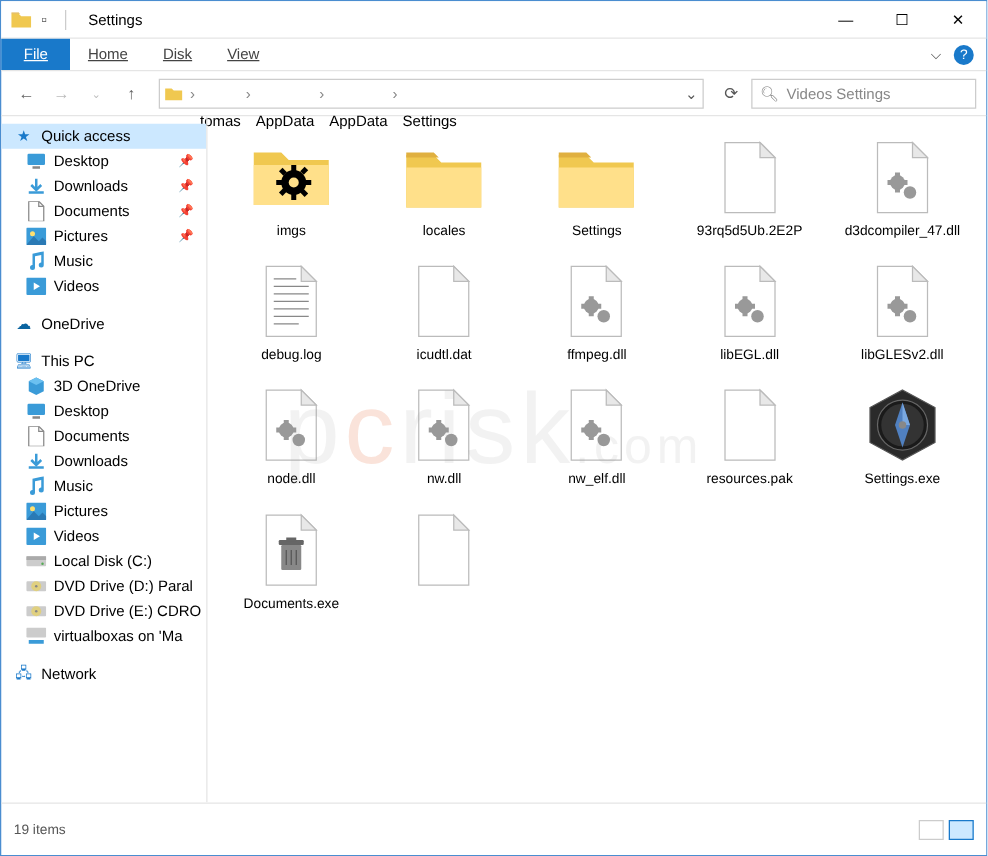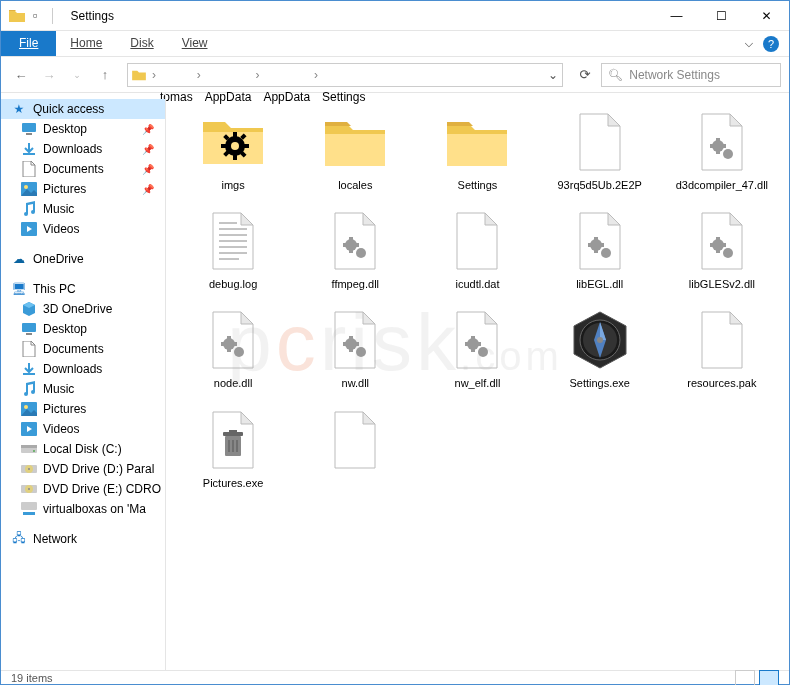--- a/index.html
+++ b/index.html
@@ -33,21 +33,21 @@
 .side-item { display: flex; align-items: center; padding: 2px 4px 2px 20px; gap: 6px; cursor: pointer; white-space: nowrap; overflow: hidden; }
 .side-item.root { padding-left: 10px; }
 .side-item.active { background: #cce8ff; }
 .side-item .pin { margin-left: auto; color: #888; font-size: 10px; padding-right: 6px; }
 .si-icon { width: 16px; height: 16px; display: flex; align-items: center; justify-content: center; font-size: 12px; flex-shrink: 0; }
 .content { flex: 1; overflow: auto; padding: 10px 8px; }
 .grid { display: grid; grid-template-columns: repeat(5, 1fr); gap: 6px 4px; }
 .item { display: flex; flex-direction: column; align-items: center; padding: 4px; cursor: pointer; }
 .item-icon { width: 70px; height: 70px; display: flex; align-items: center; justify-content: center; }
 .item-label { font-size: 11px; text-align: center; margin-top: 2px; max-width: 100px; word-break: break-word; line-height: 1.2; }
-.statusbar { height: 14px; border-top: 1px solid #e5e5e5; display: flex; align-items: center; padding: 0 10px; font-size: 11px; color: #555; }
+.statusbar { height: 42px; border-top: 1px solid #e5e5e5; display: flex; align-items: center; padding: 0 10px; font-size: 11px; color: #555; }
 .status-right { margin-left: auto; display: flex; gap: 4px; }
 .view-toggle { width: 20px; height: 16px; border: 1px solid #ccc; }
 .view-toggle.active { background: #cce8ff; border-color: #1979ca; }
 .watermark { position: absolute; top: 50%; left: 50%; transform: translate(-50%, -50%); font-size: 80px; font-weight: 300; color: rgba(150,150,150,0.12); letter-spacing: 4px; pointer-events: none; z-index: 5; white-space: nowrap; }
 .watermark b { color: rgba(230,100,50,0.18); font-weight: 300; }
 
 svg { display: block; }
 </style>
 </head>
 <body>
@@ -103,21 +103,21 @@
       <span class="bc-seg">AppData</span>
       <span class="bc-sep">›</span>
       <span class="bc-seg">Settings</span>
       <span class="bc-ctrls">
           <span>⌄</span>
         </span>
     </div>
     <button class="refresh-btn">⟳</button>
     <div class="searchbox">
       <span>🔍︎</span>
-      <span textcontent="Search Settings">Network Settings</span>
+      <span textcontent="Search Settings">Videos Settings</span>
     </div>
   </div>
 
   <div class="body-area">
     <div class="sidebar">
       <div class="side-group">
         <div class="side-item root active">
           <span class="si-icon" style="color:#1979ca">★</span>
           <span>Quick access</span>
         </div>
@@ -390,43 +390,43 @@
                 </g>
               </svg>
             </div>
             <div class="item-label">debug.log</div>
           </div>
           <div class="item">
             <div class="item-icon">
               <svg width="48" height="60" viewBox="0 0 48 60">
                 <path d="M4 2 L32 2 L44 14 L44 58 L4 58 Z" fill="#fff" stroke="#bbb"></path>
                 <path d="M32 2 L32 14 L44 14 Z" fill="#e8e8e8" stroke="#bbb"></path>
+              </svg>
+            </div>
+            <div class="item-label">icudtl.dat</div>
+          </div>
+          <div class="item">
+            <div class="item-icon">
+              <svg width="48" height="60" viewBox="0 0 48 60">
+                <path d="M4 2 L32 2 L44 14 L44 58 L4 58 Z" fill="#fff" stroke="#bbb"></path>
+                <path d="M32 2 L32 14 L44 14 Z" fill="#e8e8e8" stroke="#bbb"></path>
                 <g transform="translate(12 26)" fill="#999">
                   <circle cx="8" cy="8" r="6"></circle>
                   <circle cx="18" cy="16" r="5"></circle>
                   <path d="M6 0 L10 0 L10 3 L6 3 Z M0 6 L3 6 L3 10 L0 10 Z M13 6 L16 6 L16 10 L13 10 Z M6 13 L10 13 L10 16 L6 16 Z"></path>
                 </g>
               </svg>
             </div>
             <div class="item-label">ffmpeg.dll</div>
           </div>
           <div class="item">
             <div class="item-icon">
               <svg width="48" height="60" viewBox="0 0 48 60">
                 <path d="M4 2 L32 2 L44 14 L44 58 L4 58 Z" fill="#fff" stroke="#bbb"></path>
                 <path d="M32 2 L32 14 L44 14 Z" fill="#e8e8e8" stroke="#bbb"></path>
-              </svg>
-            </div>
-            <div class="item-label">icudtl.dat</div>
-          </div>
-          <div class="item">
-            <div class="item-icon">
-              <svg width="48" height="60" viewBox="0 0 48 60">
-                <path d="M4 2 L32 2 L44 14 L44 58 L4 58 Z" fill="#fff" stroke="#bbb"></path>
-                <path d="M32 2 L32 14 L44 14 Z" fill="#e8e8e8" stroke="#bbb"></path>
                 <g transform="translate(12 26)" fill="#999">
                   <circle cx="8" cy="8" r="6"></circle>
                   <circle cx="18" cy="16" r="5"></circle>
                   <path d="M6 0 L10 0 L10 3 L6 3 Z M0 6 L3 6 L3 10 L0 10 Z M13 6 L16 6 L16 10 L13 10 Z M6 13 L10 13 L10 16 L6 16 Z"></path>
                 </g>
               </svg>
             </div>
             <div class="item-label">libEGL.dll</div>
           </div>
           <div class="item">
@@ -477,59 +477,59 @@
                 <path d="M4 2 L32 2 L44 14 L44 58 L4 58 Z" fill="#fff" stroke="#bbb"></path>
                 <path d="M32 2 L32 14 L44 14 Z" fill="#e8e8e8" stroke="#bbb"></path>
                 <g transform="translate(12 26)" fill="#999">
                   <circle cx="8" cy="8" r="6"></circle>
                   <circle cx="18" cy="16" r="5"></circle>
                   <path d="M6 0 L10 0 L10 3 L6 3 Z M0 6 L3 6 L3 10 L0 10 Z M13 6 L16 6 L16 10 L13 10 Z M6 13 L10 13 L10 16 L6 16 Z"></path>
                 </g>
               </svg>
             </div>
             <div class="item-label">nw_elf.dll</div>
+          </div>
+          <div class="item">
+            <div class="item-icon">
+              <svg width="48" height="60" viewBox="0 0 48 60">
+                <path d="M4 2 L32 2 L44 14 L44 58 L4 58 Z" fill="#fff" stroke="#bbb"></path>
+                <path d="M32 2 L32 14 L44 14 Z" fill="#e8e8e8" stroke="#bbb"></path>
+              </svg>
+            </div>
+            <div class="item-label">resources.pak</div>
           </div>
           <div class="item">
             <div class="item-icon">
               <svg width="64" height="64" viewBox="0 0 64 64">
                 <polygon points="32,4 58,18 58,46 32,60 6,46 6,18" fill="#2a2a2a" stroke="#555"></polygon>
                 <circle cx="32" cy="32" r="20" fill="#1a1a1a" stroke="#666"></circle>
                 <circle cx="32" cy="32" r="17" fill="#333"></circle>
                 <path d="M32 14 L38 32 L32 50 L26 32 Z" fill="#5080c0"></path>
                 <path d="M32 14 L38 32 L32 32 Z" fill="#7aa8e0"></path>
                 <circle cx="32" cy="32" r="3" fill="#888"></circle>
               </svg>
             </div>
             <div class="item-label">Settings.exe</div>
           </div>
           <div class="item">
             <div class="item-icon">
               <svg width="48" height="60" viewBox="0 0 48 60">
                 <path d="M4 2 L32 2 L44 14 L44 58 L4 58 Z" fill="#fff" stroke="#bbb"></path>
                 <path d="M32 2 L32 14 L44 14 Z" fill="#e8e8e8" stroke="#bbb"></path>
-              </svg>
-            </div>
-            <div class="item-label">resources.pak</div>
-          </div>
-          <div class="item">
-            <div class="item-icon">
-              <svg width="48" height="60" viewBox="0 0 48 60">
-                <path d="M4 2 L32 2 L44 14 L44 58 L4 58 Z" fill="#fff" stroke="#bbb"></path>
-                <path d="M32 2 L32 14 L44 14 Z" fill="#e8e8e8" stroke="#bbb"></path>
                 <g transform="translate(14 22)">
                   <rect x="2" y="4" width="16" height="20" fill="#888" rx="1"></rect>
                   <rect x="0" y="0" width="20" height="4" fill="#666" rx="1"></rect>
                   <rect x="6" y="-2" width="8" height="3" fill="#666"></rect>
                   <line x1="6" y1="8" x2="6" y2="20" stroke="#555"></line>
                   <line x1="10" y1="8" x2="10" y2="20" stroke="#555"></line>
                   <line x1="14" y1="8" x2="14" y2="20" stroke="#555"></line>
                 </g>
               </svg>
             </div>
-            <div class="item-label">Pictures.exe</div>
+            <div class="item-label">Documents.exe</div>
           </div>
           <div class="item">
             <div class="item-icon">
               <svg width="48" height="60" viewBox="0 0 48 60">
                 <path d="M4 2 L32 2 L44 14 L44 58 L4 58 Z" fill="#fff" stroke="#bbb"></path>
                 <path d="M32 2 L32 14 L44 14 Z" fill="#e8e8e8" stroke="#bbb"></path>
               </svg>
             </div>
           </div>
         </div>

